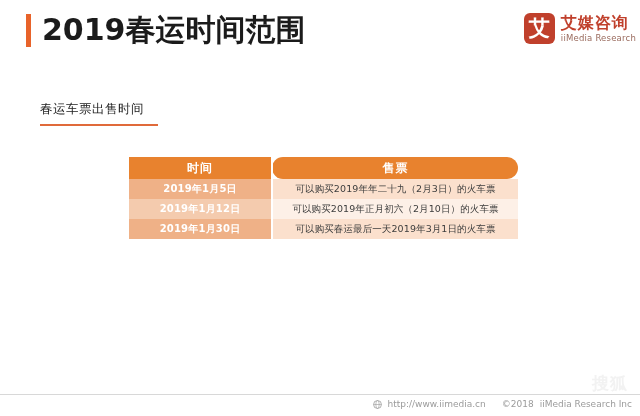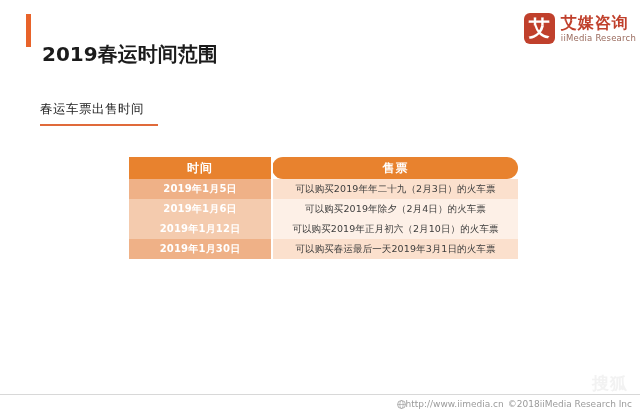--- a/index.html
+++ b/index.html
@@ -23,27 +23,26 @@
   }
   .title-accent {
     position: absolute;
     left: 26px; top: 14px;
     width: 5px; height: 33px;
     background: #e8632a;
   }
   .page-title {
     position: absolute;
     left: 42px; top: 14px;
-    font-size: 20px;
+    font-size: 30px;
     font-weight: bold;
     color: #1b1b1b;
     letter-spacing: 0px;
     line-height: 32px;
     white-space: nowrap;
-    margin-top: 24px;
   }
 
   .brand {
     position: absolute;
     right: 4px; top: 13px;
     display: flex;
     align-items: center;
     gap: 6px;
   }
   .brand-mark {
@@ -153,20 +152,21 @@
     position: absolute;
     left: 0; top: 394px;
     width: 640px; height: 1px;
     background: #d8d8d8;
   }
   .footer {
     position: absolute;
     right: 8px; top: 399px;
     display: flex;
     align-items: center;
+    gap: 6px;
     font-size: 9px;
     color: #9b9b9b;
     white-space: nowrap;
   }
   .globe-icon {
     width: 9px; height: 9px;
     flex: 0 0 auto;
     display: block;
   }
   .footer-sep { width: 4px; }
@@ -211,24 +211,20 @@
   <thead>
     <tr>
       <th>时间</th>
       <th>售票</th>
     </tr>
   </thead>
   <tbody>
     <tr class="even">
       <td class="time-cell">2019年1月5日</td>
       <td class="sale-cell">可以购买2019年年二十九（2月3日）的火车票</td>
-    </tr>
-    <tr class="odd">
-      <td class="time-cell">2019年1月6日</td>
-      <td class="sale-cell">可以购买2019年除夕（2月4日）的火车票</td>
     </tr>
     <tr class="odd">
       <td class="time-cell">2019年1月12日</td>
       <td class="sale-cell">可以购买2019年正月初六（2月10日）的火车票</td>
     </tr>
     <tr class="even">
       <td class="time-cell">2019年1月30日</td>
       <td class="sale-cell">可以购买春运最后一天2019年3月1日的火车票</td>
     </tr>
   </tbody>

